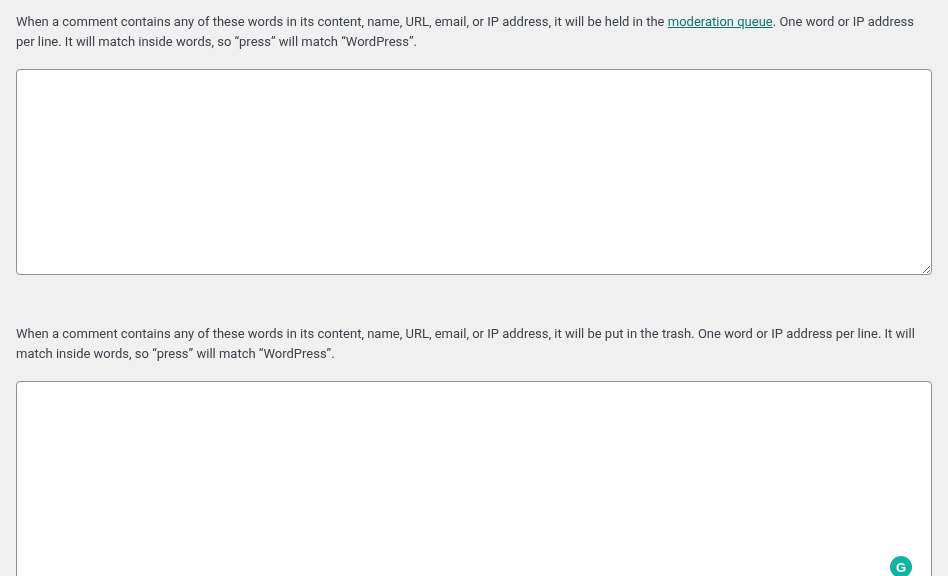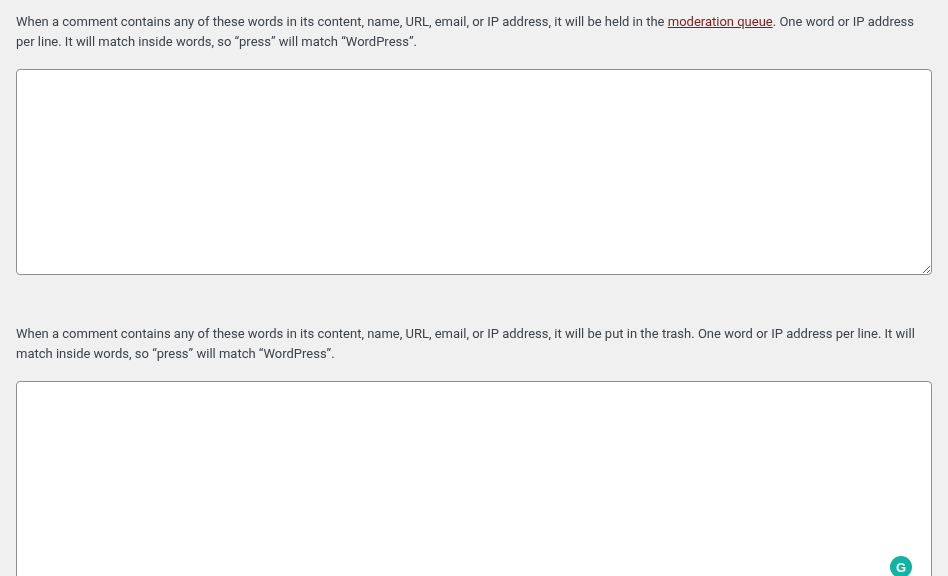--- a/index.html
+++ b/index.html
@@ -17,21 +17,21 @@
     }
     .section {
       margin-bottom: 46px;
     }
     .description {
       line-height: 1.5;
       color: #3c434a;
       margin-bottom: 18px;
     }
     .description a {
-      color: #7f1d1d;
+      color: #0f766e;
       text-decoration: underline;
     }
     textarea {
       width: 100%;
       height: 206px;
       padding: 6px 8px;
       border: 1px solid #8c8f94;
       border-radius: 4px;
       background: #ffffff;
       font-family: inherit;

